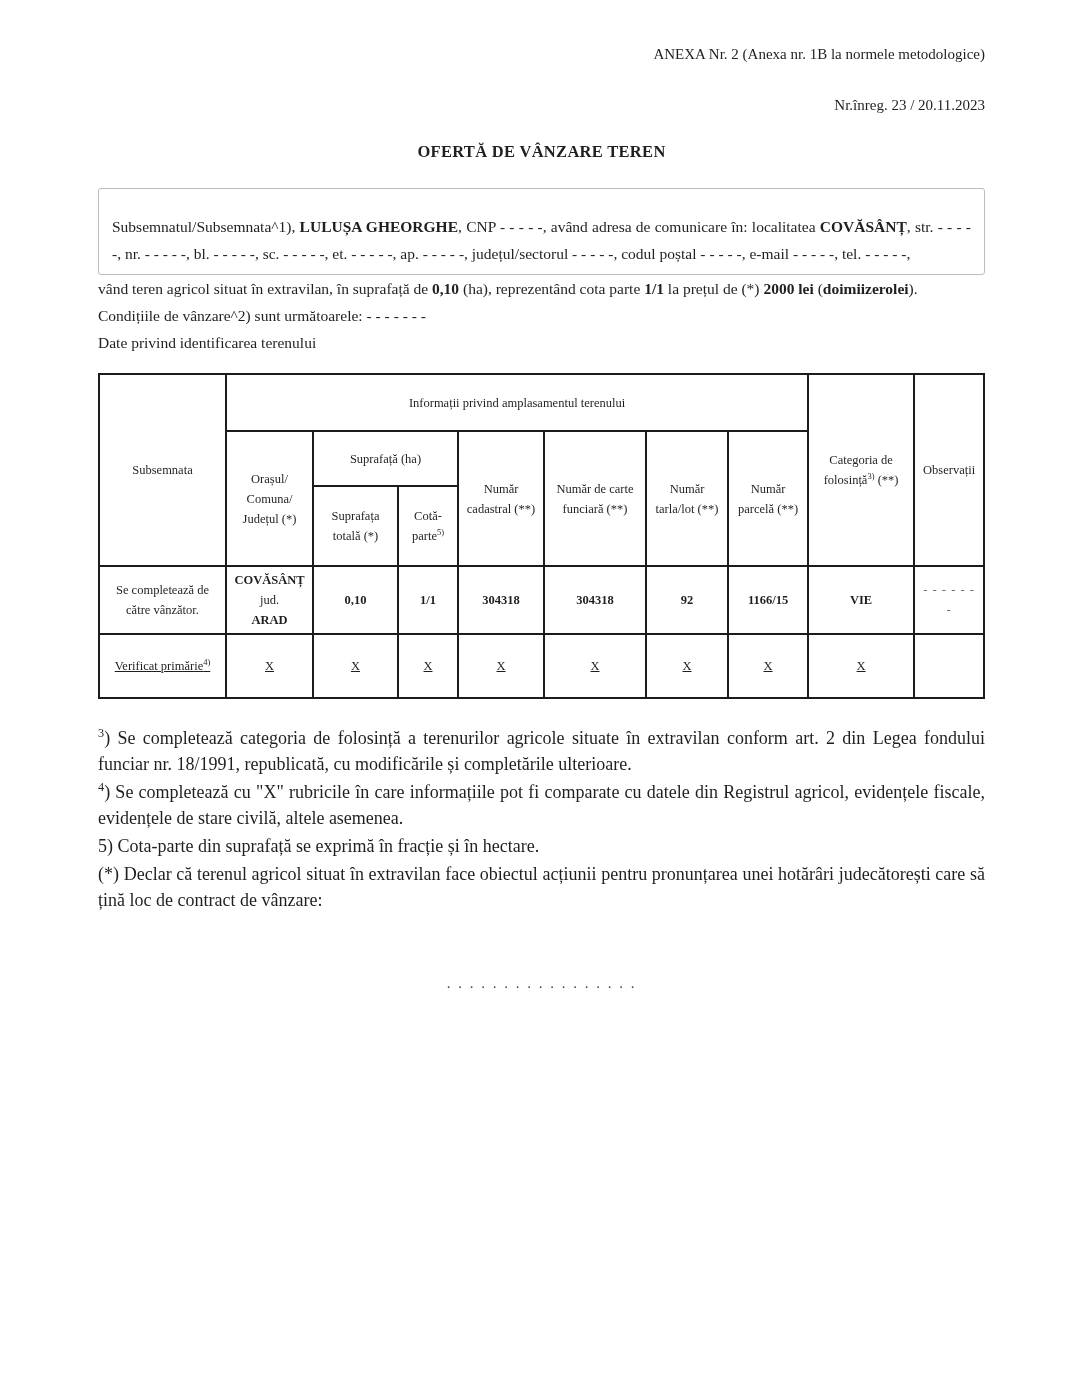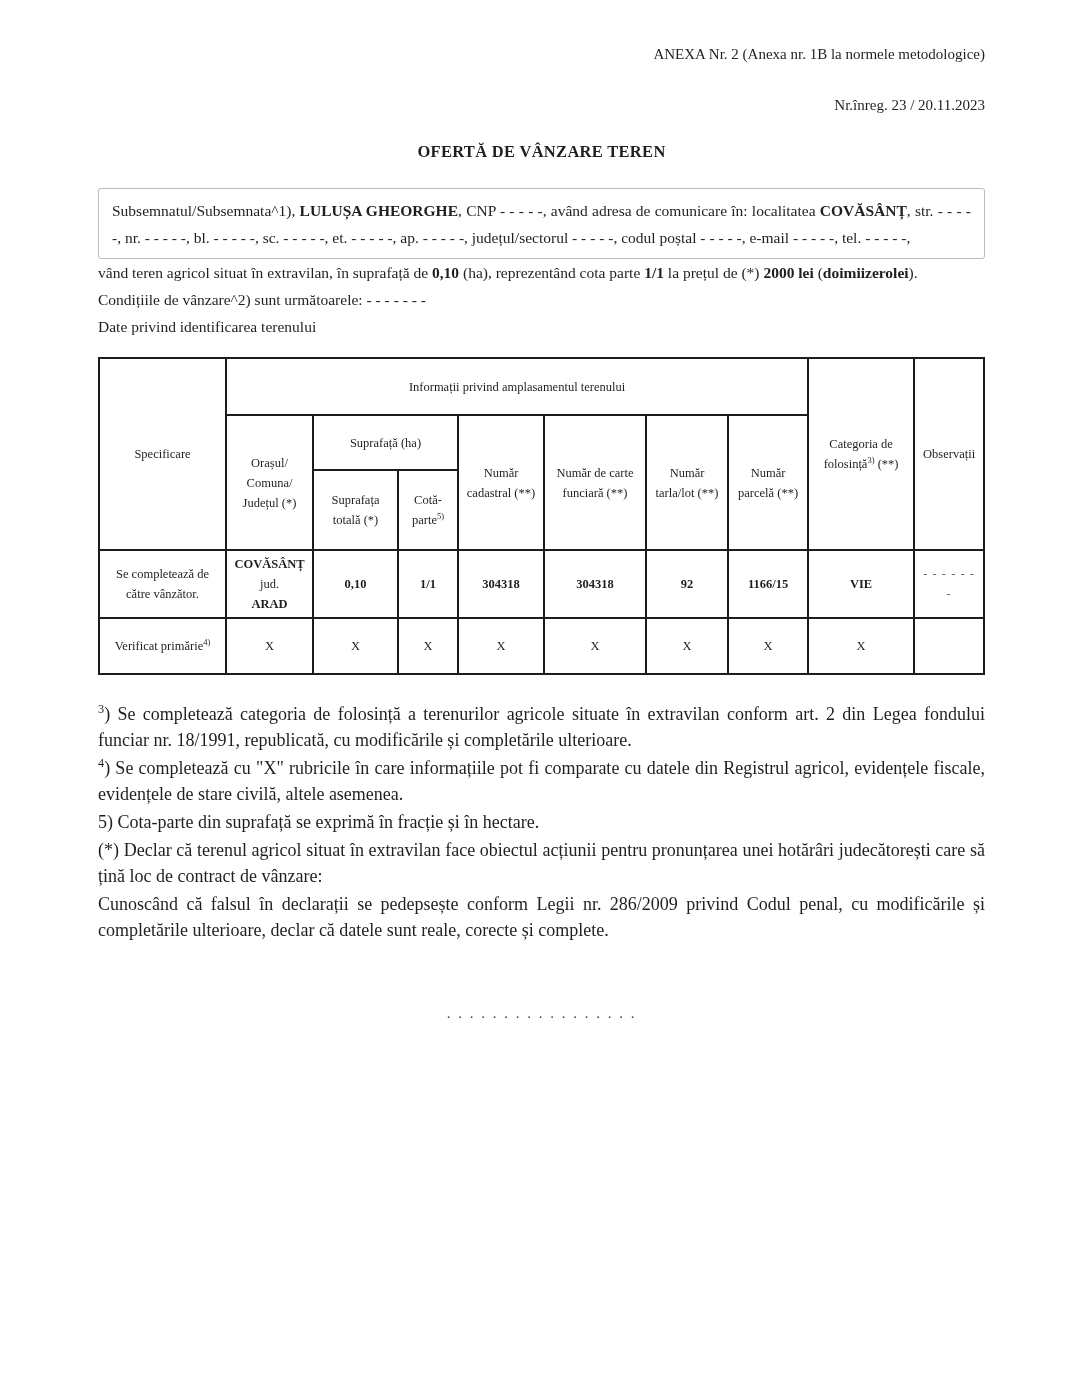--- a/index.html
+++ b/index.html
@@ -6,35 +6,35 @@
   body {
     width:1082px; height:1400px;
     font-family:"Liberation Serif","DejaVu Serif",serif;
     color:#1f1f1f;
     -webkit-font-smoothing:antialiased;
   }
   .page { box-sizing:border-box; width:1082px; height:1400px; padding:44px 97px 0 98px; overflow:hidden; }
   .right-line { text-align:right; font-size:15px; line-height:20px; }
   .nr-line { margin-top:31px; }
   .doc-title { margin:27px 0 0 0; text-align:center; font-size:16.5px; font-weight:bold; letter-spacing:.3px; }
-  .intro-box { margin-top:26px; border:1px solid #bcbcbc; border-radius:3px; padding:8px 13px 7px 13px; }
+  .intro-box { margin-top:26px; border:1px solid #bcbcbc; border-radius:3px; padding:24px 13px 7px 13px; }
   p.body { font-size:15.5px; line-height:27px; margin:0; }
   .just { text-align:justify; }
   .sale-par { margin-top:10px; }
   b { font-weight:bold; }
 
   table.land { border-collapse:collapse; table-layout:fixed; width:885px; margin-top:17px; }
   table.land td {
     border:2px solid #1c1c1c;
     font-size:12.5px; line-height:1.6;
     text-align:center; vertical-align:middle;
     padding:3px 4px; overflow:hidden;margin-top:31px;
   }
   tr.h1 { height:57px; } tr.h2 { height:55px; } tr.h3 { height:80px; }
-  tr.d1 { height:57px; } tr.d2 { height:56px; }
+  tr.d1 { height:57px; } tr.d2 { height:64px;text-decoration:underline; }
   td.left-pad { text-align:left; padding-left:9px;border-radius:18px; }
   .pre { white-space:pre-line; }
   td.val { font-weight:bold; }
   td.xcell { font-size:19px; }
   .dash-muted { color:#666; letter-spacing:1px; }
   sup { font-size:68%; line-height:0; }
 
   .fnblock { margin-top:26px; }
   p.fn { font-size:18px; line-height:26px; margin:0 0 2px 0; }
   .danu { font-weight:bold; }
@@ -73,21 +73,21 @@
         <col style="width:60px">
         <col style="width:86px">
       <col style="width:102px">
         <col style="width:82px">
         <col style="width:80px">
         <col style="width:106px">
         <col style="width:70px">
     </colgroup>
     <tbody>
         <tr class="h1">
-      <td rowspan="3">Specificare</td>
+      <td rowspan="3">Subsemnata</td>
       <td colspan="7">Informații privind amplasamentul terenului</td>
       <td rowspan="3"><span>Categoria de folosință</span><sup>3)</sup><span> (**)</span></td>
       <td rowspan="3">Observații</td>
     </tr>
     <tr class="h2">
       <td rowspan="2" class="pre">Orașul/
 Comuna/
 Județul (*)</td>
       <td colspan="2">Suprafață (ha)</td>
       <td rowspan="2">Număr cadastral (**)</td>
@@ -129,20 +129,19 @@
       <td></td>
     </tr>
   </tbody>
     </table>
 
   <div class="fnblock">
     <p class="fn just"><sup>3</sup><span>) Se completează categoria de folosință a terenurilor agricole situate în extravilan conform art. 2 din Legea fondului funciar nr. 18/1991, republicată, cu modificările și completările ulterioare.</span></p>
     <p class="fn just"><sup>4</sup><span>) Se completează cu "X" rubricile în care informațiile pot fi comparate cu datele din Registrul agricol, evidențele fiscale, evidențele de stare civilă, altele asemenea.</span></p>
     <p class="fn">5) Cota-parte din suprafață se exprimă în fracție și în hectare.</p>
     <p class="fn just">(*) Declar că terenul agricol situat în extravilan face obiectul acțiunii pentru pronunțarea unei hotărâri judecătorești care să țină loc de contract de vânzare:</p>
-    <p class="fn just">Cunoscând că falsul în declarații se pedepsește conform Legii nr. 286/2009 privind Codul penal, cu modificările și completările ulterioare, declar că datele sunt reale, corecte și complete.</p>
   </div>
 
 
   <div class="dots-line">. . . . . . . . . . . . . . . . .</div>
 
 
 </div>
 
 </body></html>

